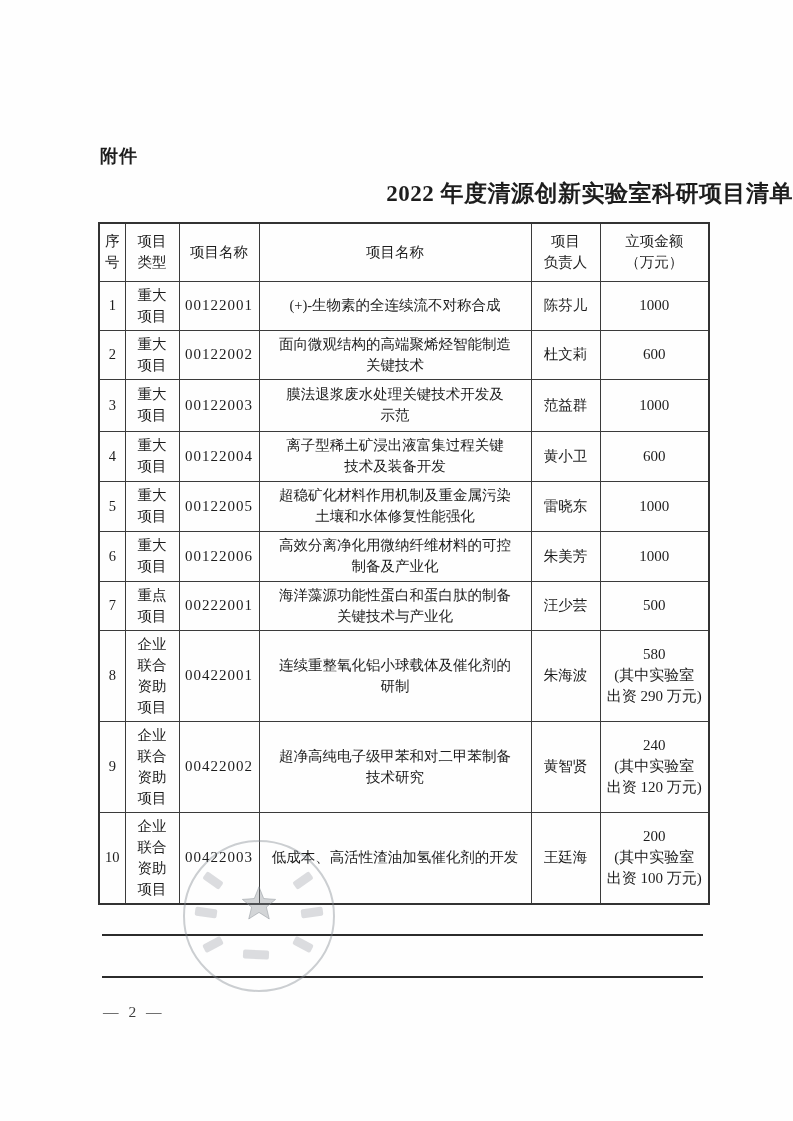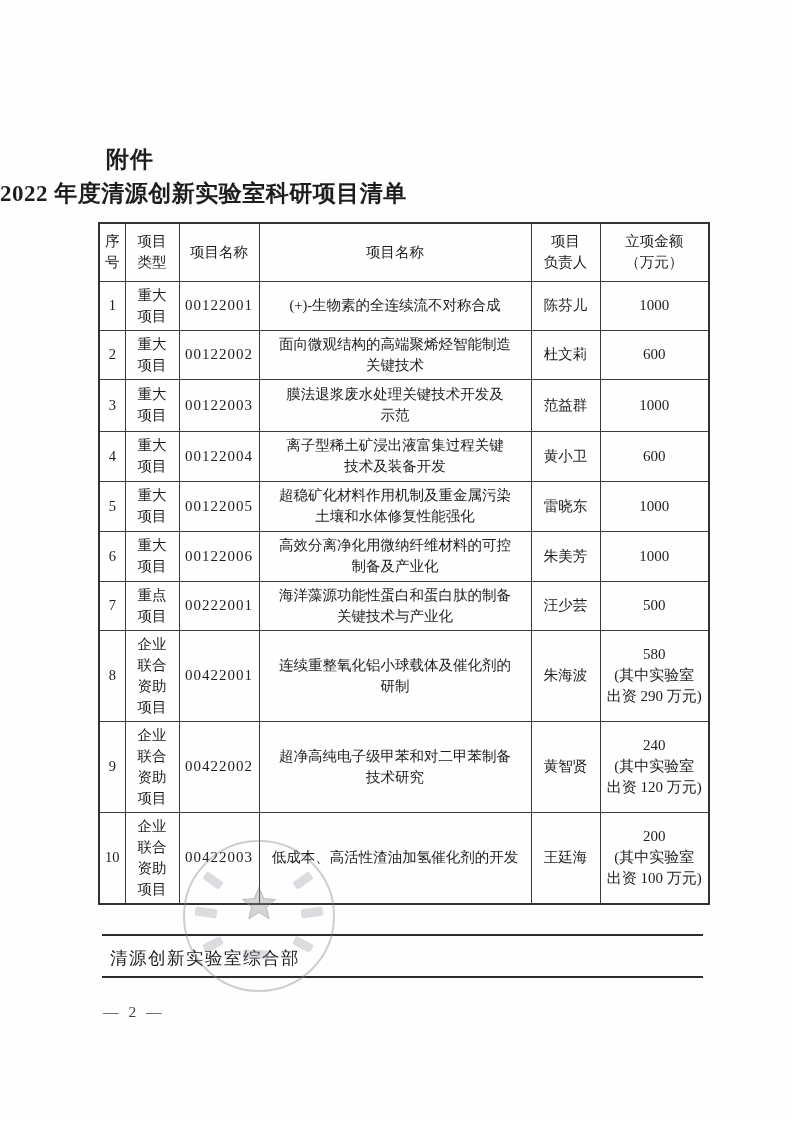--- a/index.html
+++ b/index.html
@@ -5,26 +5,26 @@
   html,body{margin:0;padding:0;background:#ffffff;}
   .page{
     position:relative;
     width:793px;height:1121px;
     background:#fefefe;
     font-family:"Liberation Serif","DejaVu Serif",serif;
     color:#1d1d1d;
     overflow:hidden;
   }
   .attachment{
-    position:absolute;left:106px;top:144px;
-    font-size:23px;font-weight:600;letter-spacing:1px;
+    position:absolute;left:100px;top:144px;
+    font-size:18px;font-weight:600;letter-spacing:1px;
   }
   .title{
     position:absolute;left:0;right:0;top:178px;
-    margin:0;text-align:left;
+    margin:0;text-align:right;
     font-size:23px;font-weight:700;letter-spacing:0.5px;
   }
   table.projects{
     position:absolute;left:98px;top:222px;
     width:610px;
     border-collapse:collapse;table-layout:fixed;
     font-size:14.5px;
   }
   table.projects th, table.projects td{
     border:1px solid #3b3b3b;
@@ -223,18 +223,17 @@
     <div class="mark" style="left:18px;top:34px;width:20px;height:9px;transform:rotate(35deg);"></div>
     <div class="mark" style="left:10px;top:66px;width:22px;height:9px;transform:rotate(8deg);"></div>
     <div class="mark" style="left:18px;top:98px;width:20px;height:9px;transform:rotate(-28deg);"></div>
     <div class="mark" style="left:108px;top:34px;width:20px;height:9px;transform:rotate(-35deg);"></div>
     <div class="mark" style="left:116px;top:66px;width:22px;height:9px;transform:rotate(-8deg);"></div>
     <div class="mark" style="left:108px;top:98px;width:20px;height:9px;transform:rotate(28deg);"></div>
     <div class="mark" style="left:58px;top:108px;width:26px;height:9px;transform:rotate(3deg);"></div>
   </div>
 
   <div class="rule top"></div>
-  <div class="footer-issuer">清源创新实验室综合部</div>
   <div class="rule bottom"></div>
 
   <div class="page-number">— 2 —</div>
 
 </div>
 
 </body></html>

